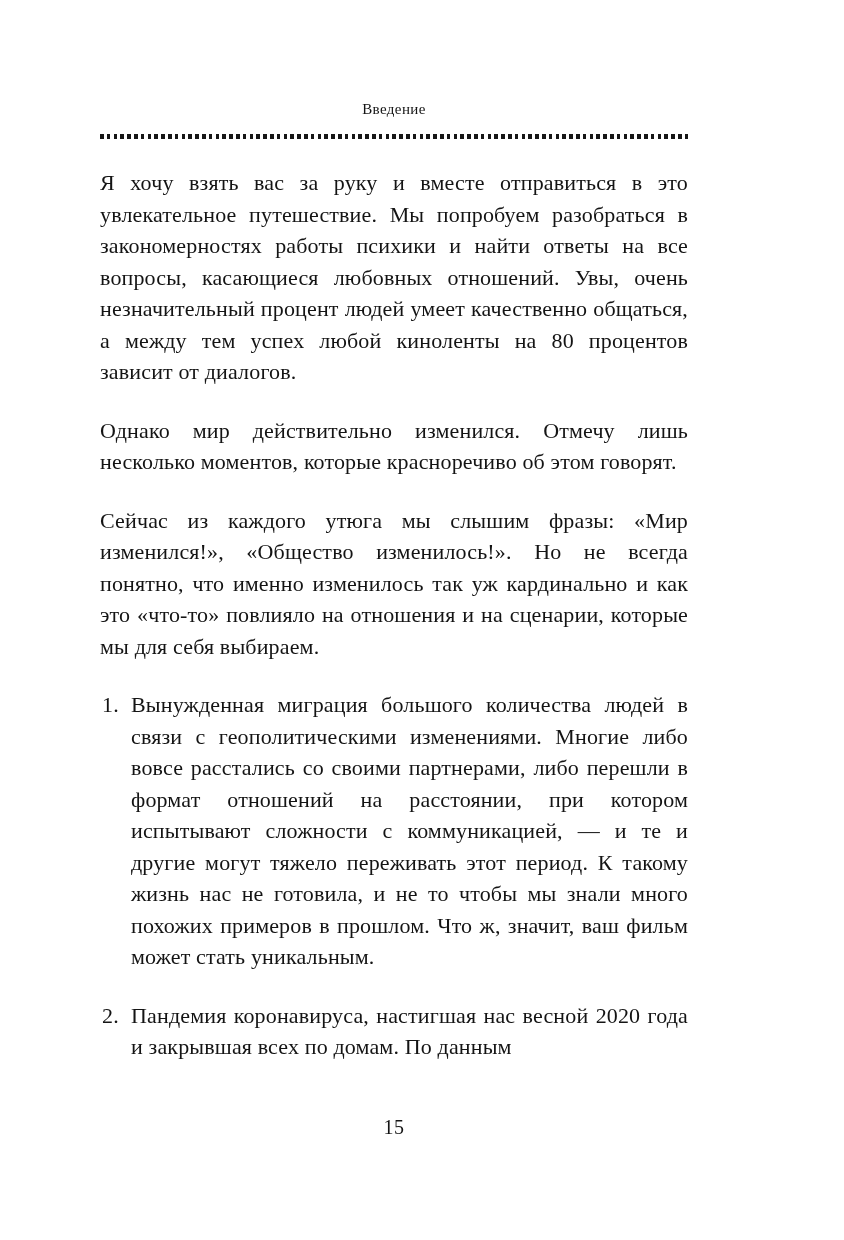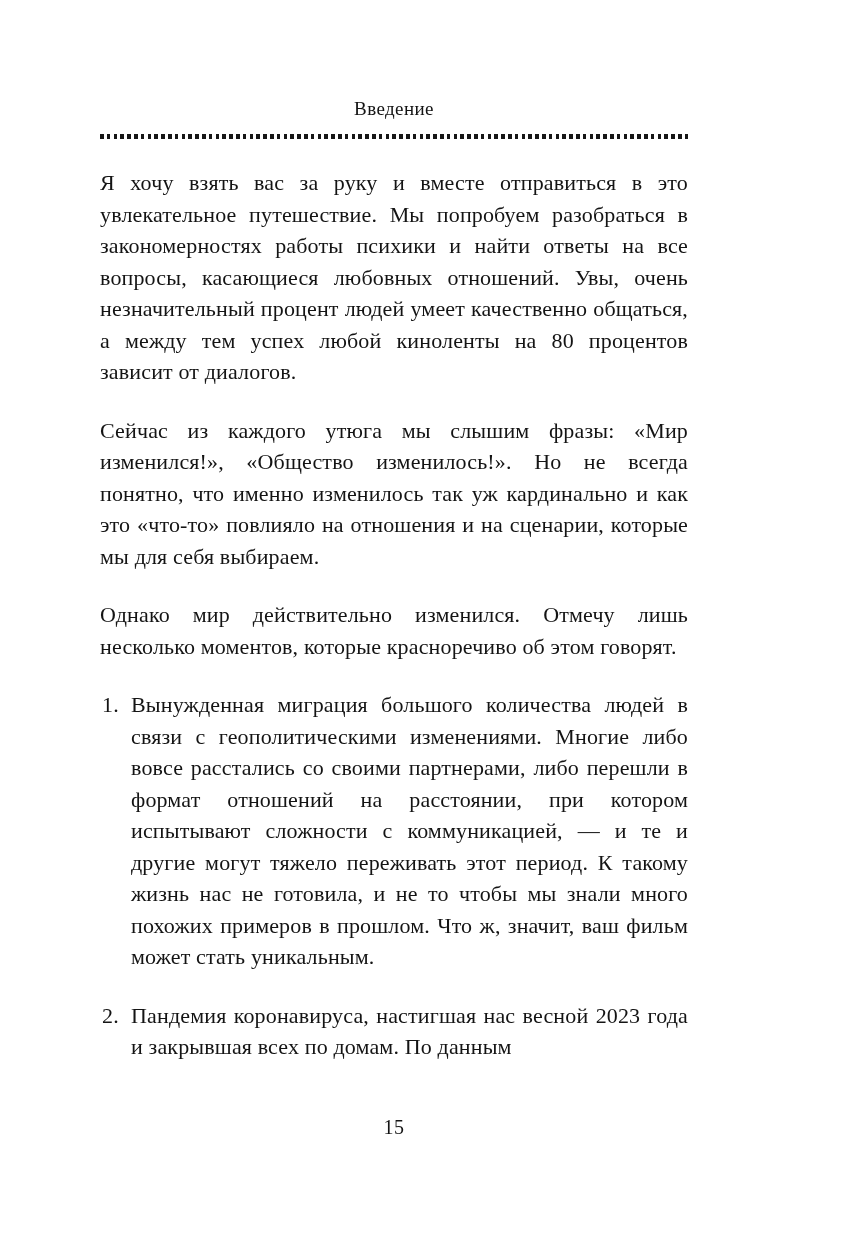--- a/index.html
+++ b/index.html
@@ -17,21 +17,21 @@
   }
   .page {
     box-sizing: border-box;
     width: 844px;
     height: 1240px;
     padding: 98px 156px 0 100px;
     position: relative;
   }
   .running-head {
     text-align: center;
-    font-size: 19px;
+    font-size: 15px;
     line-height: 22px;
     letter-spacing: 0.4px;
     margin: 0 0 14px 0;
   }
   .dotted-rule {
     height: 5px;
     margin: 0 0 28px 0;
     background-image: repeating-linear-gradient(
       to right,
       #161616 0px, #161616 3.5px,
@@ -81,34 +81,34 @@
 <div class="page">
 
   <div class="running-head">Введение</div>
 
   <div class="dotted-rule"></div>
 
   <div class="body-text">
 
     <p class="para">Я хочу взять вас за руку и вместе отправиться в это увлекательное путешествие. Мы попробуем разобраться в закономерностях работы психики и найти ответы на все вопросы, касающиеся любовных отношений. Увы, очень незначительный процент людей умеет качественно общаться, а между тем успех любой киноленты на 80 процентов зависит от диалогов.</p>
 
+    <p class="para">Однако мир действительно изменился. Отмечу лишь несколько моментов, которые красноречиво об этом говорят.</p>
+
     <p class="para">Сейчас из каждого утюга мы слышим фразы: «Мир изменился!», «Общество изменилось!». Но не всегда понятно, что именно изменилось так уж кардинально и как это «что-то» повлияло на отношения и на сценарии, которые мы для себя выбираем.</p>
-
-    <p class="para">Однако мир действительно изменился. Отмечу лишь несколько моментов, которые красноречиво об этом говорят.</p>
 
     <div class="numbered-list">
 
       <div class="list-item">
         <span class="list-number">1.</span>
         <span>Вынужденная миграция большого количества людей в связи с геополитическими изменениями. Многие либо вовсе расстались со своими партнерами, либо перешли в формат отношений на расстоянии, при котором испытывают сложности с коммуникацией, — и те и другие могут тяжело переживать этот период. К такому жизнь нас не готовила, и не то чтобы мы знали много похожих примеров в прошлом. Что ж, значит, ваш фильм может стать уникальным.</span>
       </div>
 
       <div class="list-item">
         <span class="list-number">2.</span>
-        <span>Пандемия коронавируса, настигшая нас весной 2023 года и закрывшая всех по домам. По данным</span>
+        <span>Пандемия коронавируса, настигшая нас весной 2020 года и закрывшая всех по домам. По данным</span>
       </div>
 
     </div>
 
   </div>
 
   <div class="page-number">15</div>
 
 </div>
 

